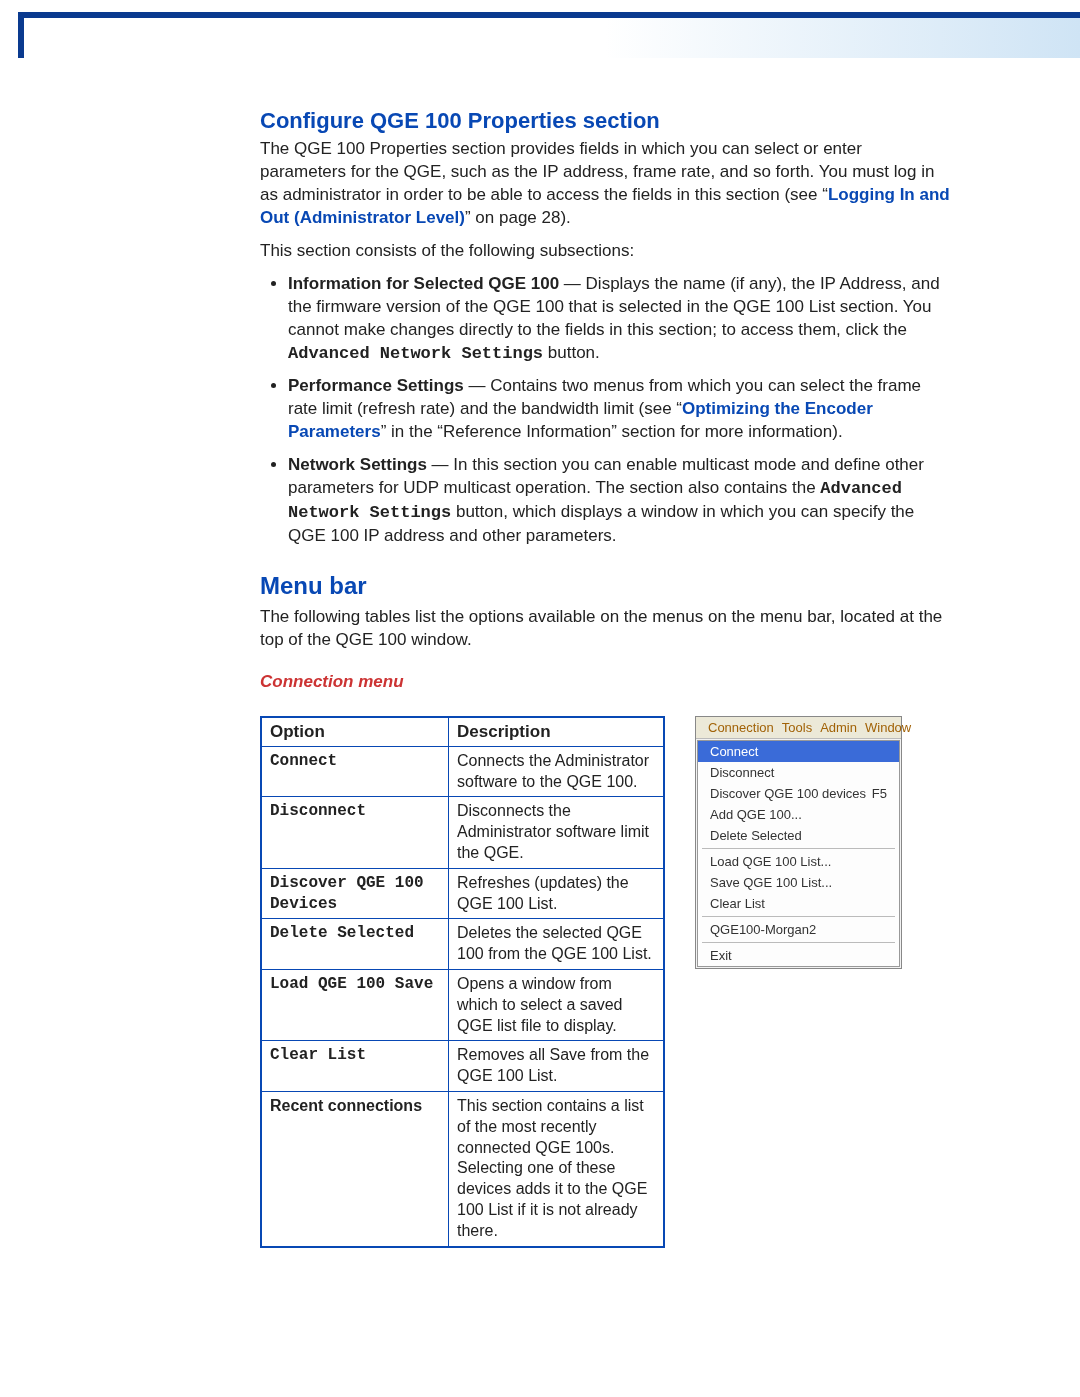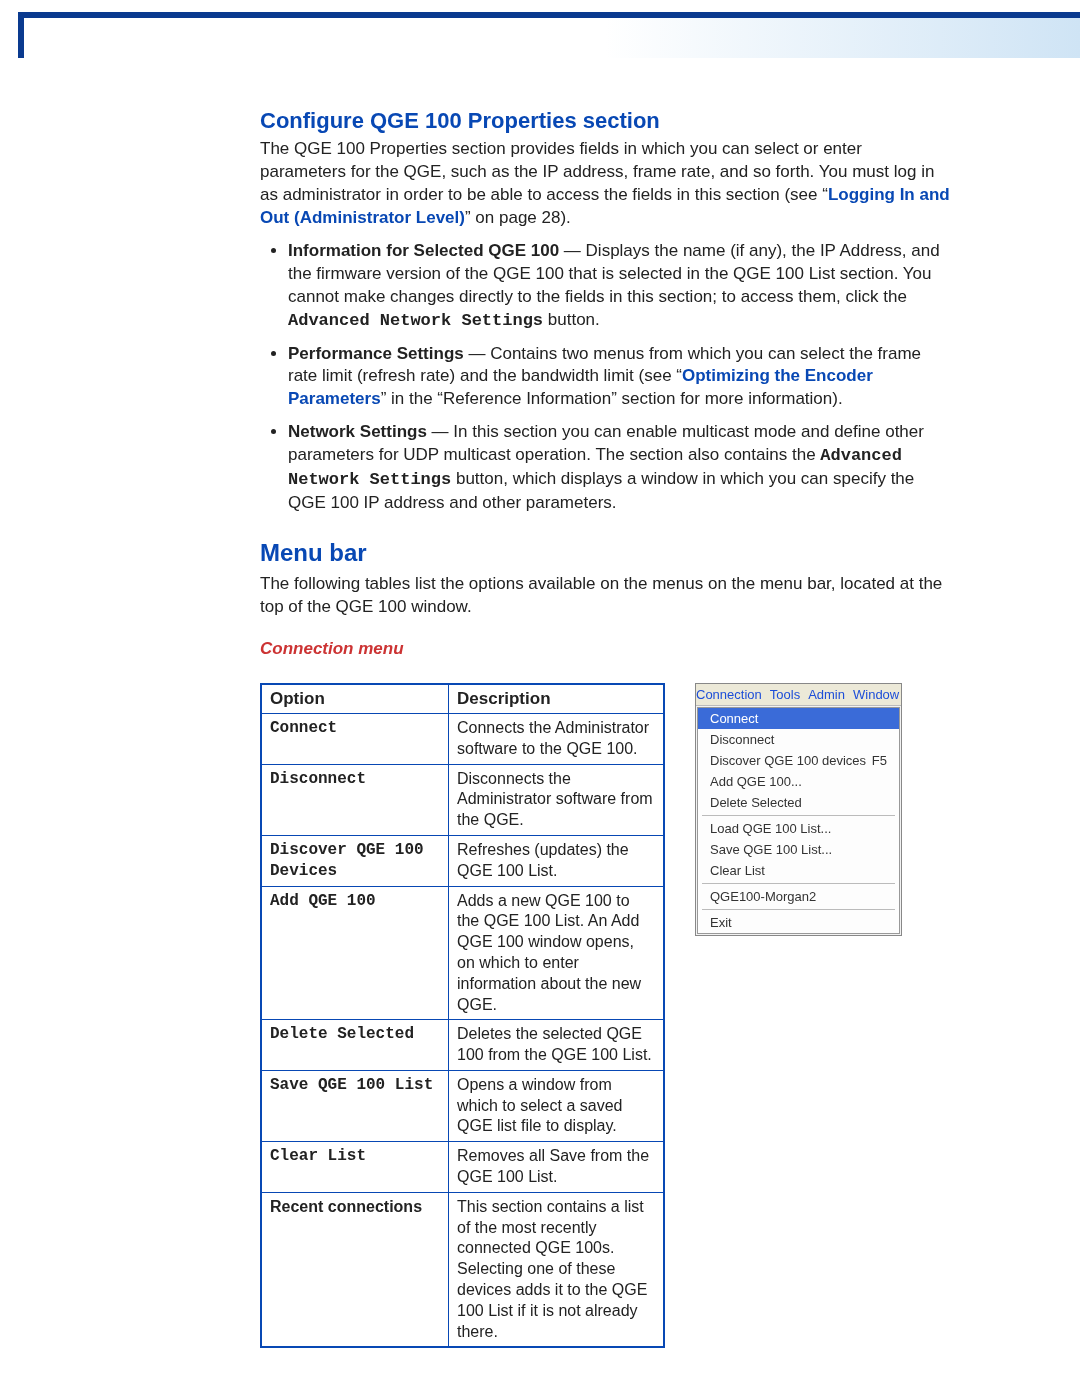--- a/index.html
+++ b/index.html
@@ -99,24 +99,24 @@
   .menu-mock {
     border: 1px solid #888;
     background: #f2f2f2;
     width: 205px;
     font-family: Tahoma, sans-serif;
     font-size: 13px;
   }
   .menu-mock .bar {
     display: flex;
     gap: 8px;
-    padding: 3px 0;
+    padding: 3px 12px;
     background: #ece9d8;
     border-bottom: 1px solid #bbb;
-    color: #1d4ed8;
+    color: #a16207;
   }
   .menu-mock .items {
     background: #fdfdfd;
     border: 1px solid #999;
     margin: 1px;
   }
   .menu-mock .item {
     padding: 3px 12px;
     color: #333;
     display: flex;
@@ -137,20 +137,21 @@
 <div class="topbar"></div>
 
 <div class="page">
 
   <h2 class="heading">Configure QGE 100 Properties section</h2>
 
   <p>
     <span>The QGE 100 Properties section provides fields in which you can select or enter parameters for the QGE, such as the IP address, frame rate, and so forth. You must log in as administrator in order to be able to access the fields in this section (see “</span><span class="link">Logging In and Out (Administrator Level)</span><span>” on page 28).</span>
   </p>
 
+  <p>This section consists of the following subsections:</p>
 
   <ul>
     <li>
       <b>Information for Selected QGE 100</b><span> — Displays the name (if any), the IP Address, and the firmware version of the QGE 100 that is selected in the QGE 100 List section. You cannot make changes directly to the fields in this section; to access them, click the </span><span class="mono">Advanced Network Settings</span><span> button.</span>
     </li>
     <li>
       <b>Performance Settings</b><span> — Contains two menus from which you can select the frame rate limit (refresh rate) and the bandwidth limit (see “</span><span class="link">Optimizing the Encoder Parameters</span><span>” in the “Reference Information” section for more information).</span>
     </li>
     <li>
       <b>Network Settings</b><span> — In this section you can enable multicast mode and define other parameters for UDP multicast operation. The section also contains the </span><span class="mono">Advanced Network Settings</span><span> button, which displays a window in which you can specify the QGE 100 IP address and other parameters.</span>
@@ -170,36 +171,32 @@
           <th>Description</th>
         </tr>
       </thead>
       <tbody id="opts-body">
           <tr>
             <td class="optcell">Connect</td>
             <td>Connects the Administrator software to the QGE 100.</td>
           </tr>
           <tr>
             <td class="optcell">Disconnect</td>
-            <td>Disconnects the Administrator software from the QGE.</td>
+            <td>Disconnects the Administrator software limit the QGE.</td>
           </tr>
           <tr>
             <td class="optcell">Discover QGE 100 Devices</td>
             <td>Refreshes (updates) the QGE 100 List.</td>
           </tr>
           <tr>
-            <td class="optcell">Add QGE 100</td>
-            <td>Adds a new QGE 100 to the QGE 100 List. An Add QGE 100 window opens, on which to enter information about the new QGE.</td>
-          </tr>
-          <tr>
             <td class="optcell">Delete Selected</td>
             <td>Deletes the selected QGE 100 from the QGE 100 List.</td>
           </tr>
           <tr>
-            <td class="optcell">Save QGE 100 List</td>
+            <td class="optcell">Load QGE 100 Save</td>
             <td>Opens a window from which to select a saved QGE list file to display.</td>
           </tr>
           <tr>
             <td class="optcell">Clear List</td>
             <td>Removes all Save from the QGE 100 List.</td>
           </tr>
           <tr>
             <td class="optcell sans">Recent connections</td>
             <td>This section contains a list of the most recently connected QGE 100s. Selecting one of these devices adds it to the QGE 100 List if it is not already there.</td>
           </tr>

